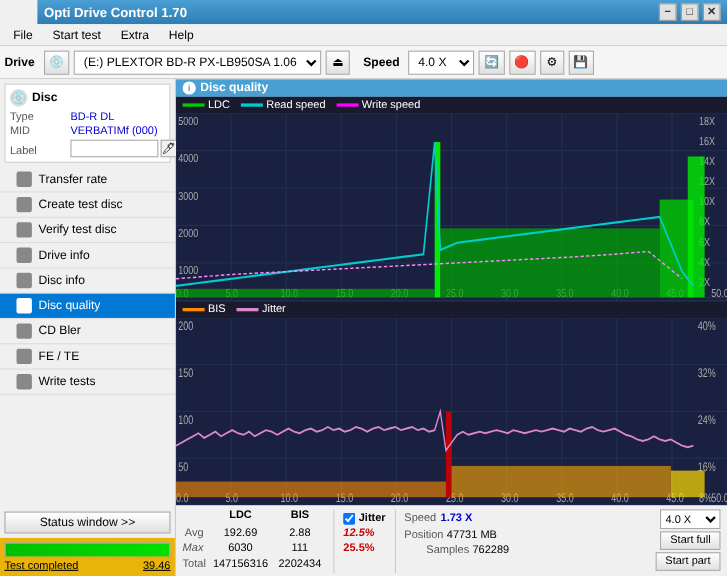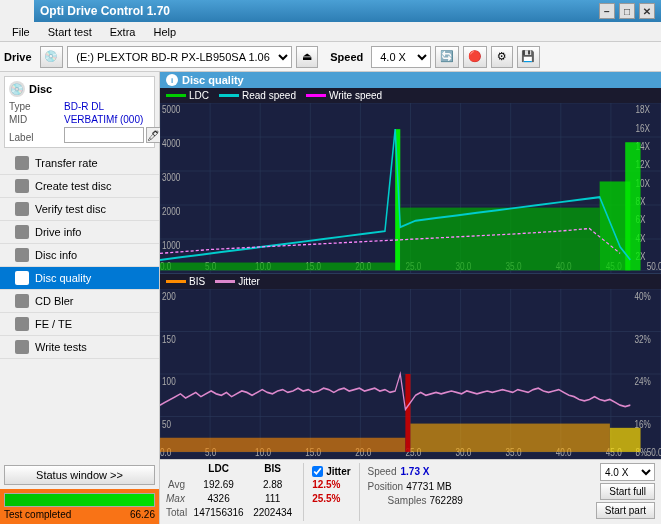--- a/index.html
+++ b/index.html
@@ -181,21 +181,22 @@
       border: 1px solid #aaa;
       background: linear-gradient(to bottom, #fff, #e0e0e0);
       cursor: pointer;
       font-size: 11px;
       text-align: center;
     }
 
     
     .progress-area {
       padding: 4px;
-      background: #f97316;
+      background: #eab308;
+      text-decoration: underline;
     }
     .progress-bar-container {
       height: 14px;
       background: #e0e0e0;
       border: 1px solid #aaa;
       overflow: hidden;
     }
     .progress-bar-fill {
       height: 100%;
       background: linear-gradient(to right, #00c000, #00e000);
@@ -364,21 +365,21 @@
     <div style="flex:1"></div>
 
     <button class="status-btn">Status window &gt;&gt;</button>
 
     <div class="progress-area">
       <div class="progress-bar-container">
         <div class="progress-bar-fill" style="width: 100%"></div>
       </div>
       <div class="progress-info">
         <span>Test completed</span>
-        <span>66.26</span>
+        <span>39.46</span>
       </div>
     </div>
 
   </div>
 
   <div style="flex:1; display:flex; flex-direction:column; overflow:hidden;">
 
     <div class="chart-header">
       <div class="chart-header-icon">i</div>
       <span>Disc quality</span>
@@ -540,39 +541,39 @@
         <div style="display:flex; flex-direction:column; font-size:10px;">
           <div style="height:16px; font-weight:bold;"></div>
           <div style="height:14px; color:#555;text-align:center;">Avg</div>
           <div style="height:14px; color:#555;font-style:italic;">Max</div>
           <div style="height:14px; color:#555;">Total</div>
         </div>
 
         <div style="display:flex; flex-direction:column; font-size:10px; align-items:center; min-width:55px;">
           <div style="height:16px; font-weight:bold;">LDC</div>
           <div style="height:14px;">192.69</div>
-          <div style="height:14px;">4326</div>
+          <div style="height:14px;">6030</div>
           <div style="height:14px;">147156316</div>
         </div>
 
         <div style="display:flex; flex-direction:column; font-size:10px; align-items:center; min-width:45px;">
           <div style="height:16px; font-weight:bold;">BIS</div>
           <div style="height:14px;">2.88</div>
           <div style="height:14px;">111</div>
           <div style="height:14px;">2202434</div>
         </div>
 
         <div style="width:1px; background:#ccc; margin:0 4px; align-self:stretch;"></div>
 
         <div style="display:flex; flex-direction:column; font-size:10px;">
           <div style="height:16px; display:flex; align-items:center; gap:3px;">
             <input type="checkbox" checked="" style="width: 11px; height: 11px;">
             <span style="font-weight:bold;">Jitter</span>
           </div>
-          <div style="height:14px; color:#cc0000; font-weight:bold;">12.5%</div>
+          <div style="height:14px; color:#cc0000; font-weight:bold;font-style:italic;">12.5%</div>
           <div style="height:14px; color:#cc0000; font-weight:bold;">25.5%</div>
         </div>
 
         <div style="width:1px; background:#ccc; margin:0 4px; align-self:stretch;"></div>
 
         <div style="display:flex; flex-direction:column; font-size:10px;">
           <div style="height:16px; display:flex; align-items:center; gap:4px;">
             <span style="color:#555;">Speed</span>
             <span style="color:#0000cc; font-weight:bold;">1.73 X</span>
           </div>

